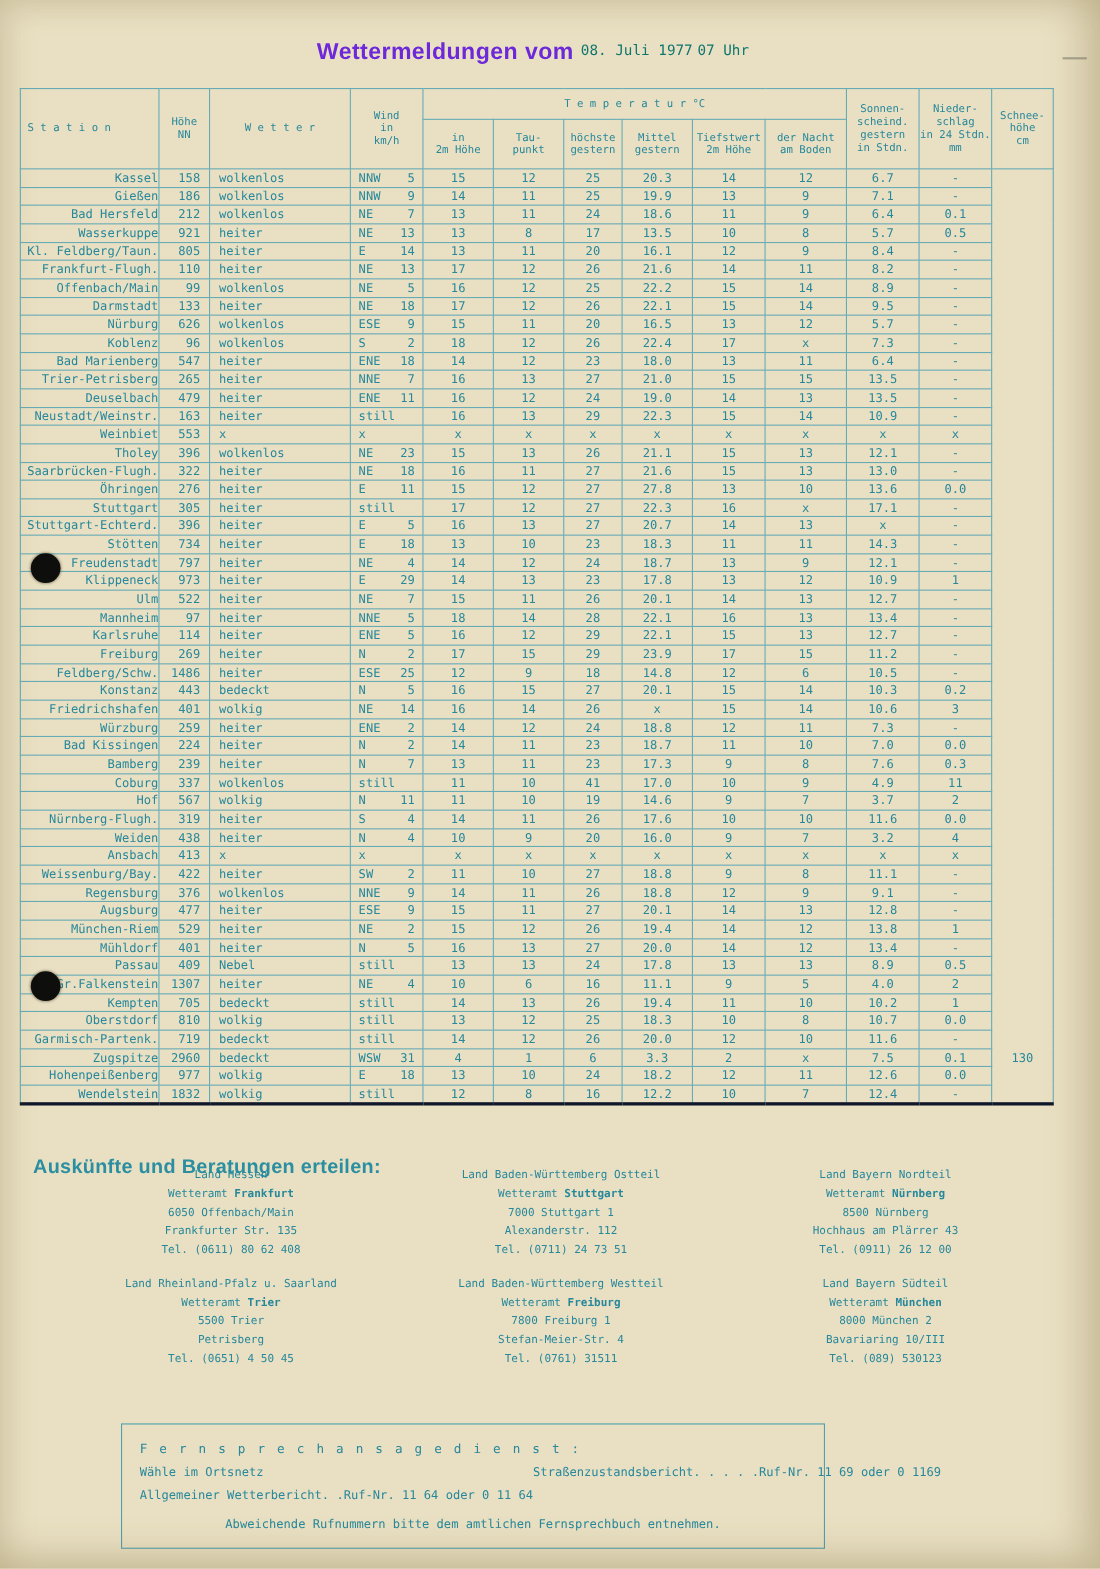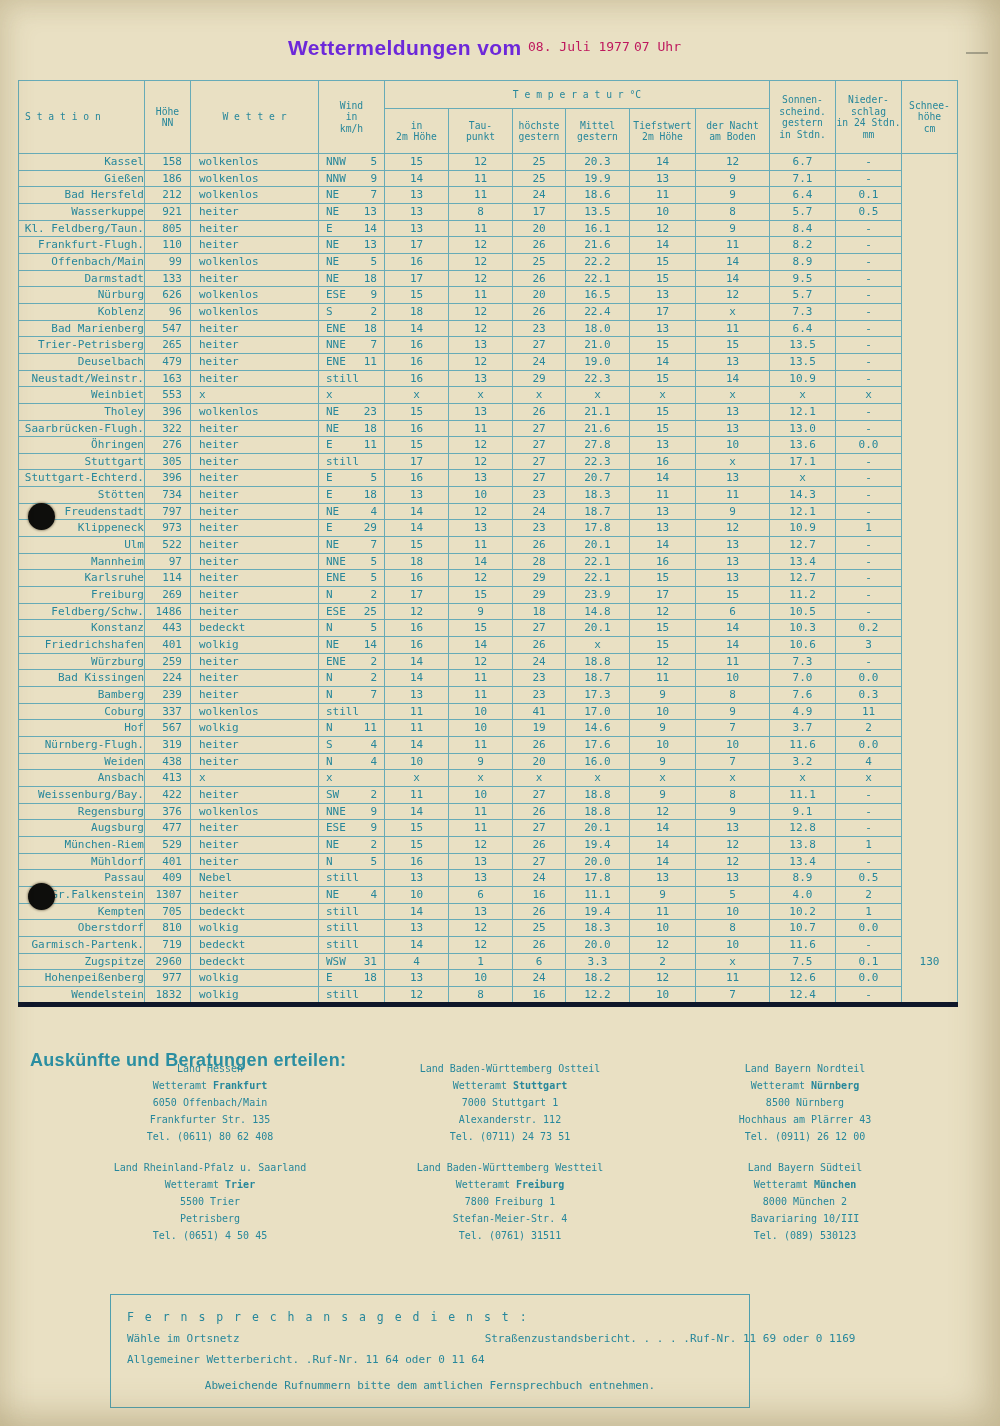--- a/index.html
+++ b/index.html
@@ -16,21 +16,21 @@
   .vignette {
     position:absolute; inset:0; pointer-events:none;
     box-shadow: inset -16px -12px 34px rgba(130,110,60,0.30), inset 10px 8px 26px rgba(130,110,60,0.16);
   }
   
   .title {
     position:absolute; left:288px; top:36px; margin:0;
     font-family:"Liberation Sans", sans-serif;
     font-size:21px; font-weight:bold; color:#6d28d9; letter-spacing:0.4px;
   }
-  .typed { position:absolute; font-size:13px; color:#be185d; }
+  .typed { position:absolute; font-size:13px; color:#0f766e; }
   .typed-date { left:528px; top:39px; }
   .typed-time { left:634px; top:39px;text-align:center; }
   .scan-dash { position:absolute; right:12px; top:52px; width:22px; height:2px; background:#8a8a7a; opacity:.7; }
 
   
   table.weather {
     position:absolute; left:18px; top:80px; width:939px;
     border-collapse:collapse; table-layout:fixed;
   }
   th, td { border:1px solid #67abb7; }
@@ -46,21 +46,21 @@
     font-size:11px; line-height:15.66px; padding:0;
     white-space:nowrap; overflow:hidden; text-align:center;
   }
   tbody td.c0 { text-align:right; padding-left:4px; }
   tbody td.c1 { text-align:right; padding-right:8px; }
   tbody td.c2 { text-align:left; padding-left:8px; }
   tbody td.c3 { padding:0; }
   .wind { display:flex; justify-content:space-between; padding:0 7px; }
   .wind.single { justify-content:flex-start;text-align:center; }
   tbody td.c12 { border-top:none; border-bottom:none; }
-  tbody tr:last-child td { border-bottom:5px solid #0f172a; }
+  tbody tr:last-child td { border-bottom:3px solid #0f172a; }
 
   
   .punch-hole {
     position:absolute; width:27px; height:27px; border-radius:50%;
     background:#0e0e0c; left:28px;
     box-shadow: 0 0 2px 1px rgba(60,50,30,.4);
   }
   .hole-1 { top:503px; }
   .hole-2 { top:883px; }
 

